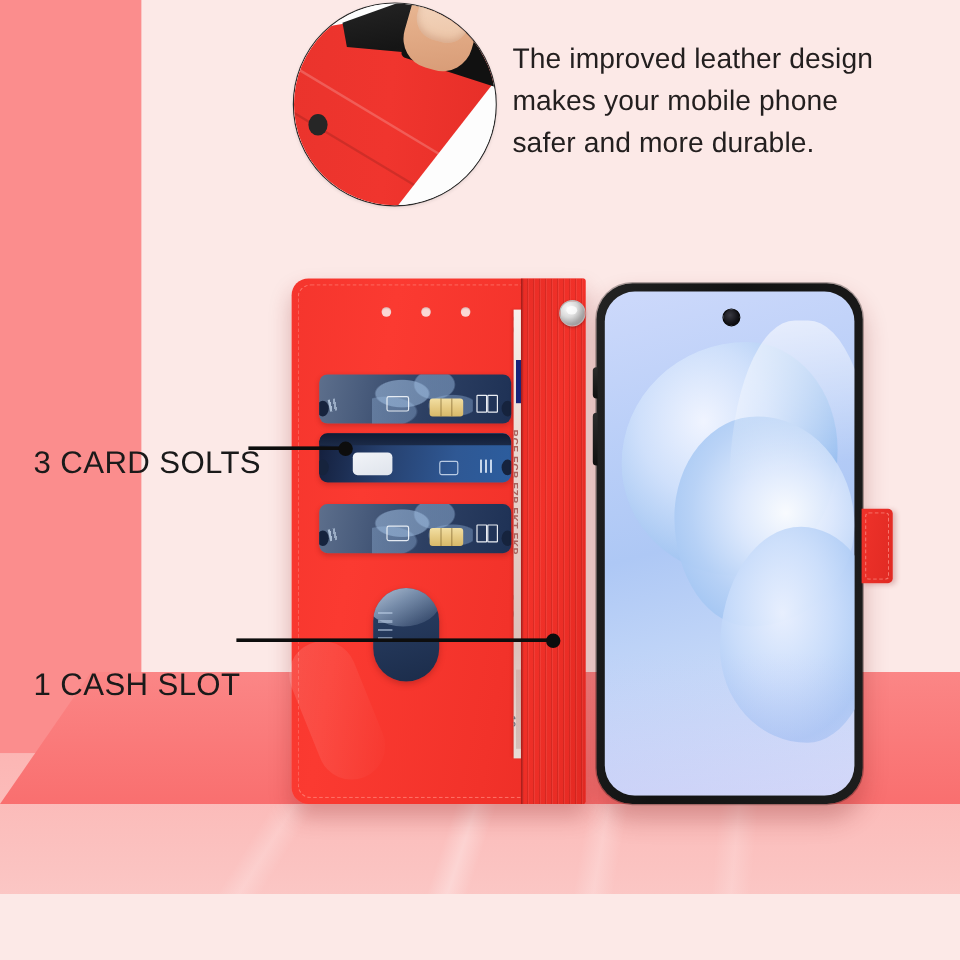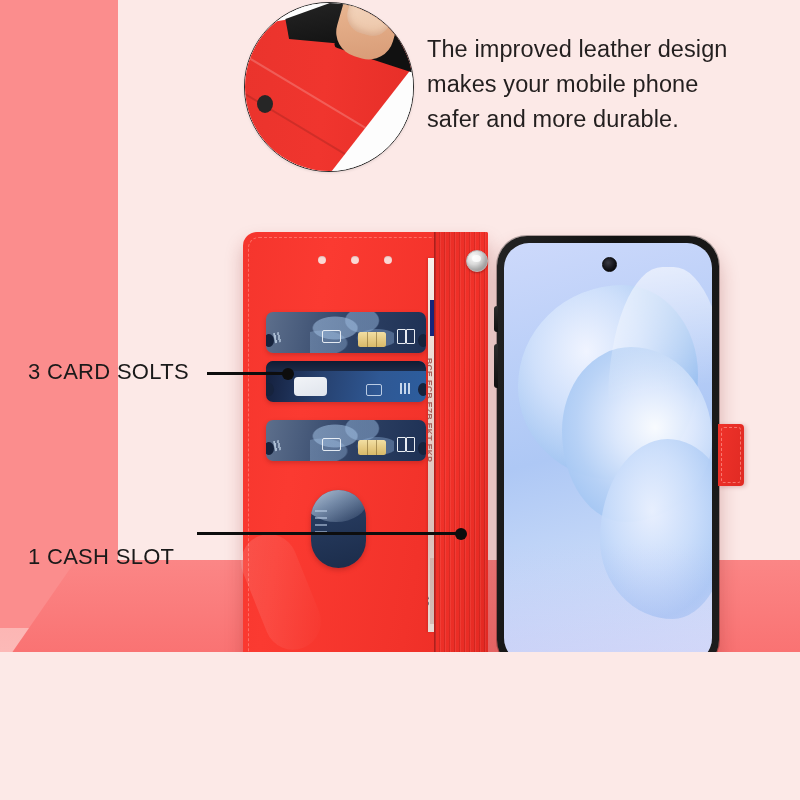--- a/index.html
+++ b/index.html
@@ -1,21 +1,21 @@
 <!DOCTYPE html>
 <html><head>
 <meta charset="utf-8">
 <style>
   html,body{margin:0;padding:0;}
   body{
     width:800px;height:800px;overflow:hidden;
     font-family:"Liberation Sans", sans-serif;
     background:#fce9e7;
   }
-  #stage{position:relative;width:800px;height:652px;overflow:hidden;}
+  #stage{position:relative;width:800px;height:745px;overflow:hidden;}
 
   
   .bg-base{position:absolute;inset:0;background:#fce9e7;}
   .bg-leftwall{
     position:absolute;left:0;top:0;width:118px;height:628px;
     background:#fb8d8d;
   }
   .bg-backwall{
     position:absolute;left:118px;top:0;width:682px;height:628px;
     background:#fce9e7;
@@ -367,22 +367,23 @@
   }
   .phone-btn{
     position:absolute;left:-3px;width:4px;border-radius:3px 0 0 3px;
     background:linear-gradient(180deg,#2c2c2c,#101010);
   }
   .phone-btn.b1{top:70px;height:26px;}
   .phone-btn.b2{top:108px;height:44px;}
 
   
   .anno-label{
-    position:absolute;color:#1a1a1a;font-size:22px;letter-spacing:.3px;
+    position:absolute;color:#1a1a1a;font-size:26px;letter-spacing:.3px;
     white-space:nowrap;
+    margin-top:11px;
   }
   .anno-label.l1{left:28px;top:359px;}
   .anno-label.l2{left:28px;top:544px;}
   .leader{
     position:absolute;height:3px;background:#0d0d0d;
   }
   .leader.d1{left:207px;top:372px;width:82px;}
   .leader.d2{left:197px;top:532px;width:266px;}
   .leader-dot{
     position:absolute;width:12px;height:12px;border-radius:50%;background:#0d0d0d;

